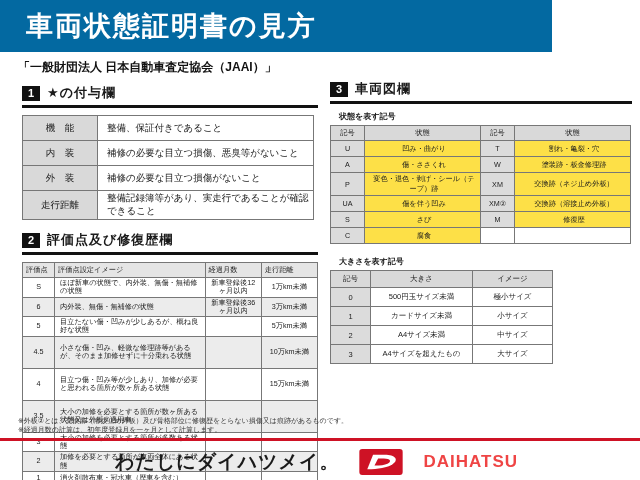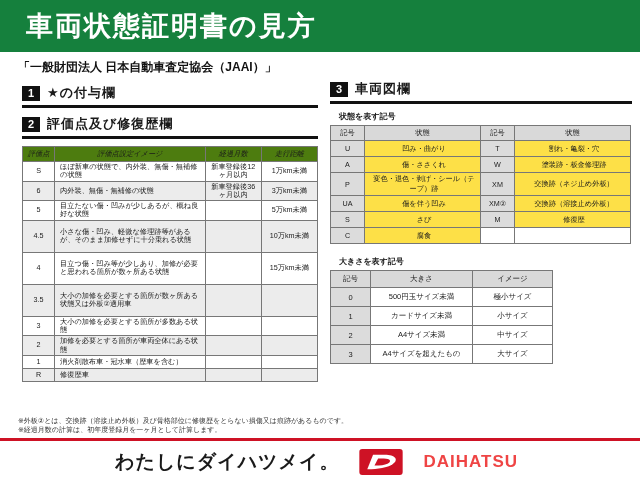--- a/index.html
+++ b/index.html
@@ -6,22 +6,22 @@
   body{
     width:640px;height:480px;
     font-family:"Liberation Sans","DejaVu Sans",sans-serif;
     background:#ffffff;color:#1a1a1a;
     position:relative;overflow:hidden;
   }
   .page{position:absolute;inset:0;}
 
   
   .banner{
-    position:absolute;top:0;left:0;width:640px;height:52px;
-    background:#15803d;display:flex;align-items:center;
+    position:absolute;top:0;left:0;width:552px;height:52px;
+    background:#0369a1;display:flex;align-items:center;
     padding:0 38px 0 26px;box-sizing:border-box;
     justify-content:space-between;
   }
   .banner-title{color:#fff;font-size:27px;font-weight:800;letter-spacing:2px;}
   .banner-edition{color:#fff;font-size:27px;font-weight:800;letter-spacing:1px;}
 
   .subtitle{
     position:absolute;top:59px;left:18px;
     font-size:12px;font-weight:bold;color:#111;
   }
@@ -46,21 +46,21 @@
   table{border-collapse:collapse;table-layout:fixed;}
   td,th{border:1px solid #777;padding:1px 3px;overflow:hidden;}
 
   
   .t1{width:292px;font-size:9.5px;margin-bottom:11px;}
   .t1 th{width:68px;background:#d9d9d9;font-weight:normal;text-align:center;height:22px;}
   .t1 td{text-align:left;padding-left:9px;}
 
   
   .t2{width:296px;font-size:7.2px;line-height:1.15;}
-  .t2 thead th{background:#4d7c0f;font-weight:normal;text-align:center;height:12px;font-size:7.2px;font-style:italic;}
+  .t2 thead th{background:#e5e5e5;font-weight:normal;text-align:left;height:12px;font-size:7.2px;}
   .t2 col.c-pt{width:32px;}
   .t2 col.c-img{width:150px;}
   .t2 col.c-mon{width:56px;}
   .t2 col.c-dist{width:56px;}
   .t2 td{text-align:center;}
   .t2 td.desc{text-align:left;padding-left:5px;}
   .t2 tr.h1{height:13px;}
   .t2 tr.h2{height:32px;}
   .t2 tr.alt{background:#ececec;}
 
@@ -110,20 +110,40 @@
 
   <div class="subtitle">「一般財団法人 日本自動車査定協会（JAAI）」</div>
 
   <section class="col-left">
 
     <div class="sec-head">
       <span class="sec-num">1</span>
       <span class="sec-title">★の付与欄</span>
     </div>
 
+    <table class="t1">
+      <tbody>
+        <tr>
+          <th>機　能</th>
+          <td>整備、保証付きであること</td>
+        </tr>
+        <tr>
+          <th>内　装</th>
+          <td>補修の必要な目立つ損傷、悪臭等がないこと</td>
+        </tr>
+        <tr>
+          <th>外　装</th>
+          <td>補修の必要な目立つ損傷がないこと</td>
+        </tr>
+        <tr>
+          <th>走行距離</th>
+          <td>整備記録簿等があり、実走行であることが確認できること</td>
+        </tr>
+      </tbody>
+    </table>
 
     <div class="sec-head">
       <span class="sec-num">2</span>
       <span class="sec-title">評価点及び修復歴欄</span>
     </div>
 
     <table class="t2">
       <colgroup>
           <col class="c-pt">
           <col class="c-img">

